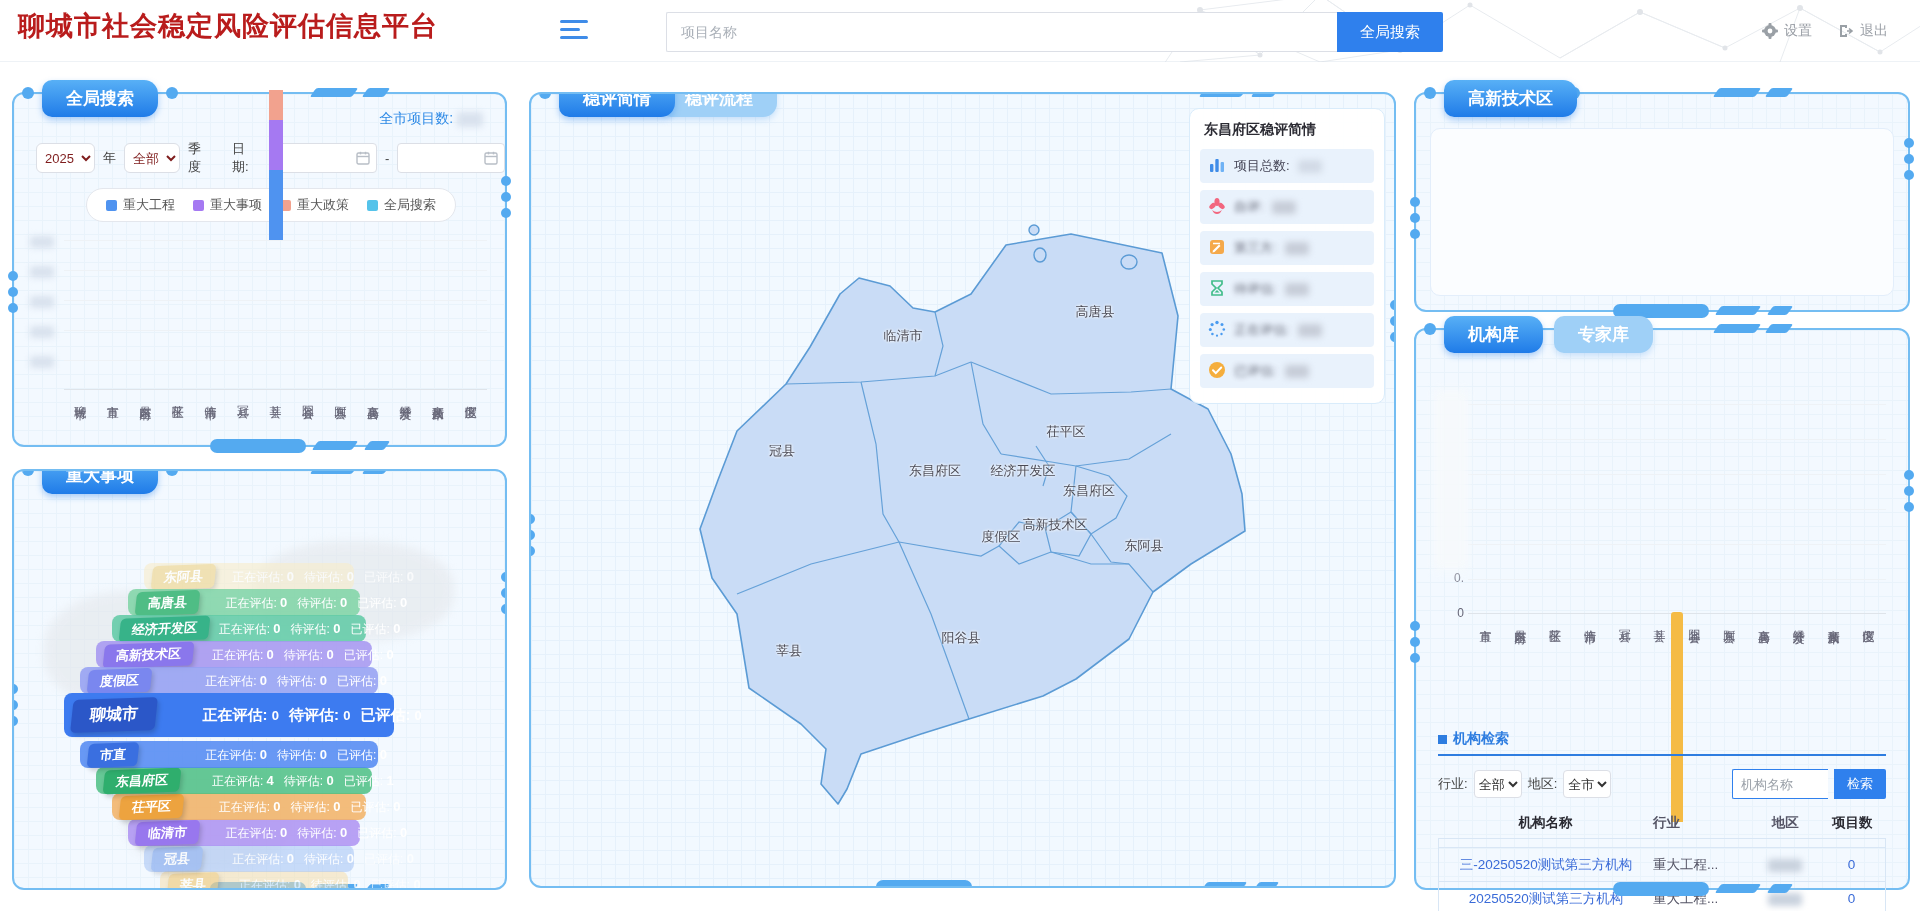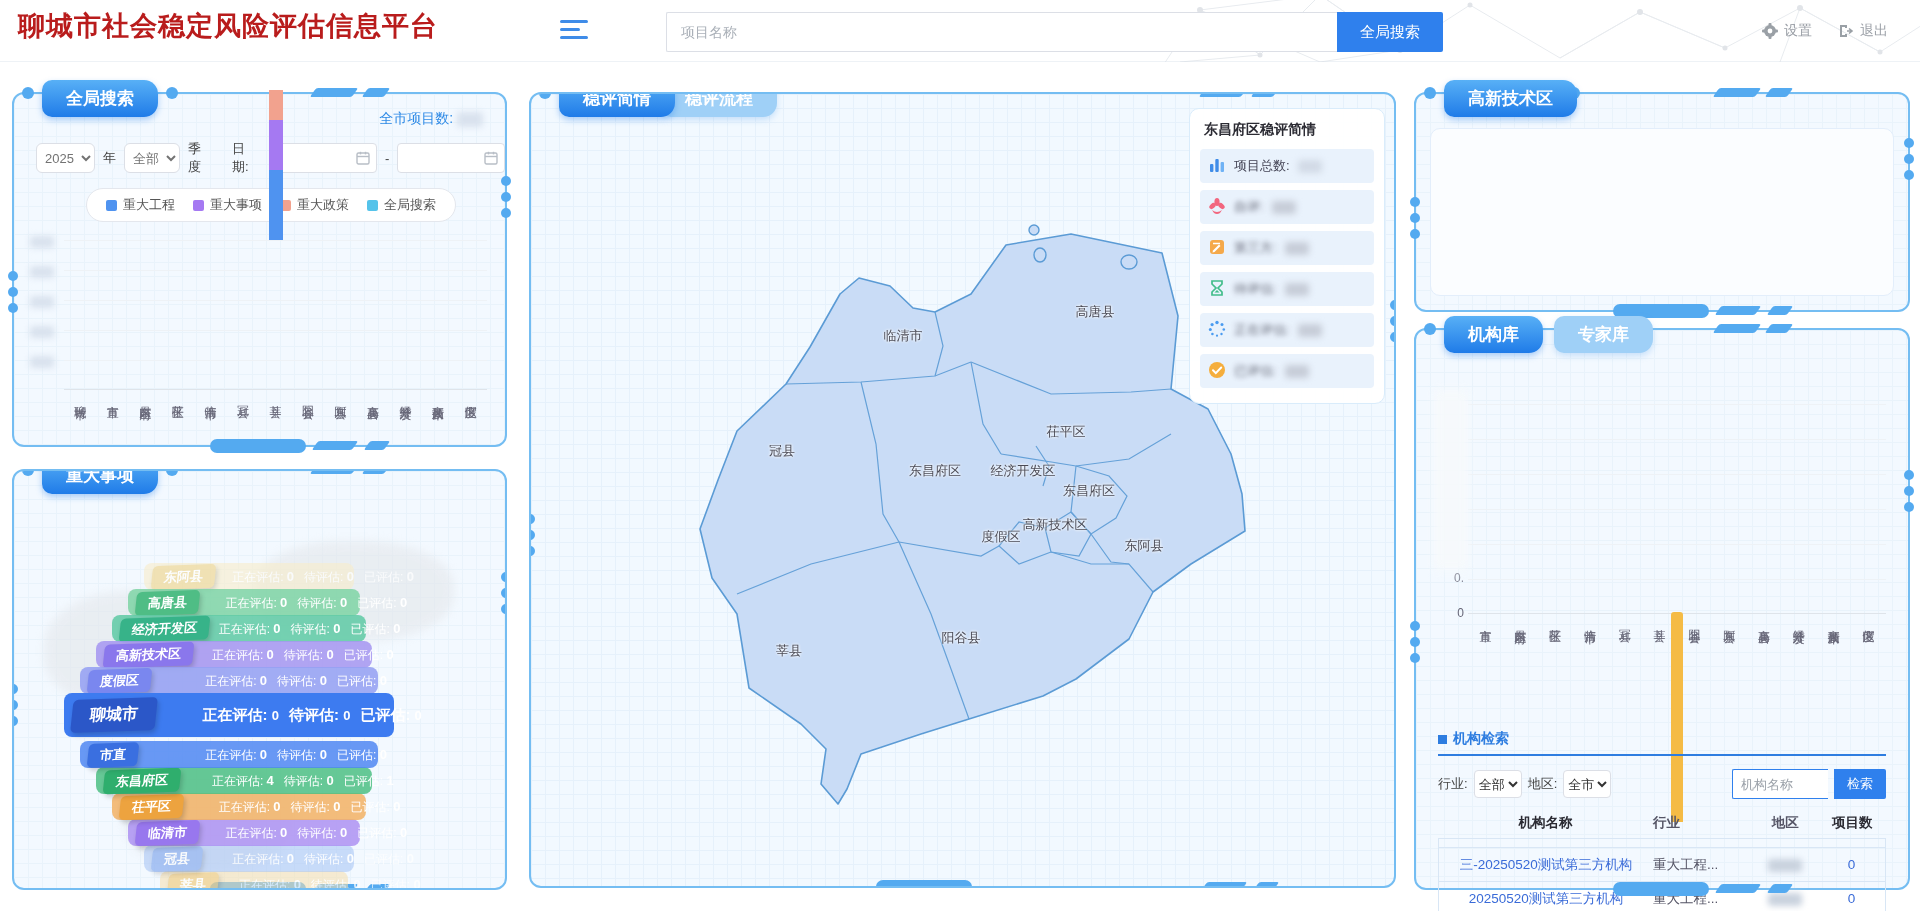--- a/index.html
+++ b/index.html
@@ -37,21 +37,21 @@
   .deco.bdash { height:9px; bottom:-5px; transform:skewX(-35deg); border-radius:2px; }
   .deco.vdot { width:10px; height:10px; border-radius:50%; left:-6px; }
   .deco.vdotr { width:10px; height:10px; border-radius:50%; right:-6px; left:auto; }
 
   .blur-blob { display:inline-block; background:#d9e2ee; border-radius:3px; filter:blur(3px); vertical-align:middle; }
 
   
   #p-stab { left:12px; top:92px; width:495px; height:355px; }
   #stab-total { position:absolute; right:22px; top:16px; font-size:14px; color:#2e8ae6; }
   #stab-filters { position:absolute; left:22px; top:46px; display:flex; align-items:center; gap:8px; font-size:13px; color:#444; }
-  #stab-filters select { height:30px; border:1px solid #dcdfe6; border-radius:6px; background:#fff; color:#737373; font-size:13px; padding:0 4px; }
+  #stab-filters select { height:30px; border:1px solid #dcdfe6; border-radius:6px; background:#fff; color:#7f1d1d; font-size:13px; padding:0 4px; }
   .date-box { width:108px; height:30px; border:1px solid #dcdfe6; border-radius:4px; background:#fff; position:relative; }
   .date-box svg { position:absolute; right:6px; top:7px; }
   #stab-legend { position:absolute; left:72px; top:94px; width:370px; height:34px; border:1px solid #e4e7ed; background:#fff; border-radius:17px; display:flex; align-items:center; justify-content:center; gap:18px; font-size:13px; color:#555; }
   .lg-item { display:flex; align-items:center; gap:6px; }
   .lg-sq { width:11px; height:11px; border-radius:2px; }
   #stab-chart { position:absolute; left:50px; right:18px; top:146px; height:150px;
                 background:linear-gradient(to bottom,#eef2f6 1px,transparent 1px); background-size:100% 30px;
                 border-bottom:1px solid #dfe4ea; }
   #stab-cats { position:absolute; left:50px; right:18px; top:302px; height:90px; display:flex; }
   #stab-yblur { position:absolute; left:16px; top:140px; width:26px; height:160px; }

